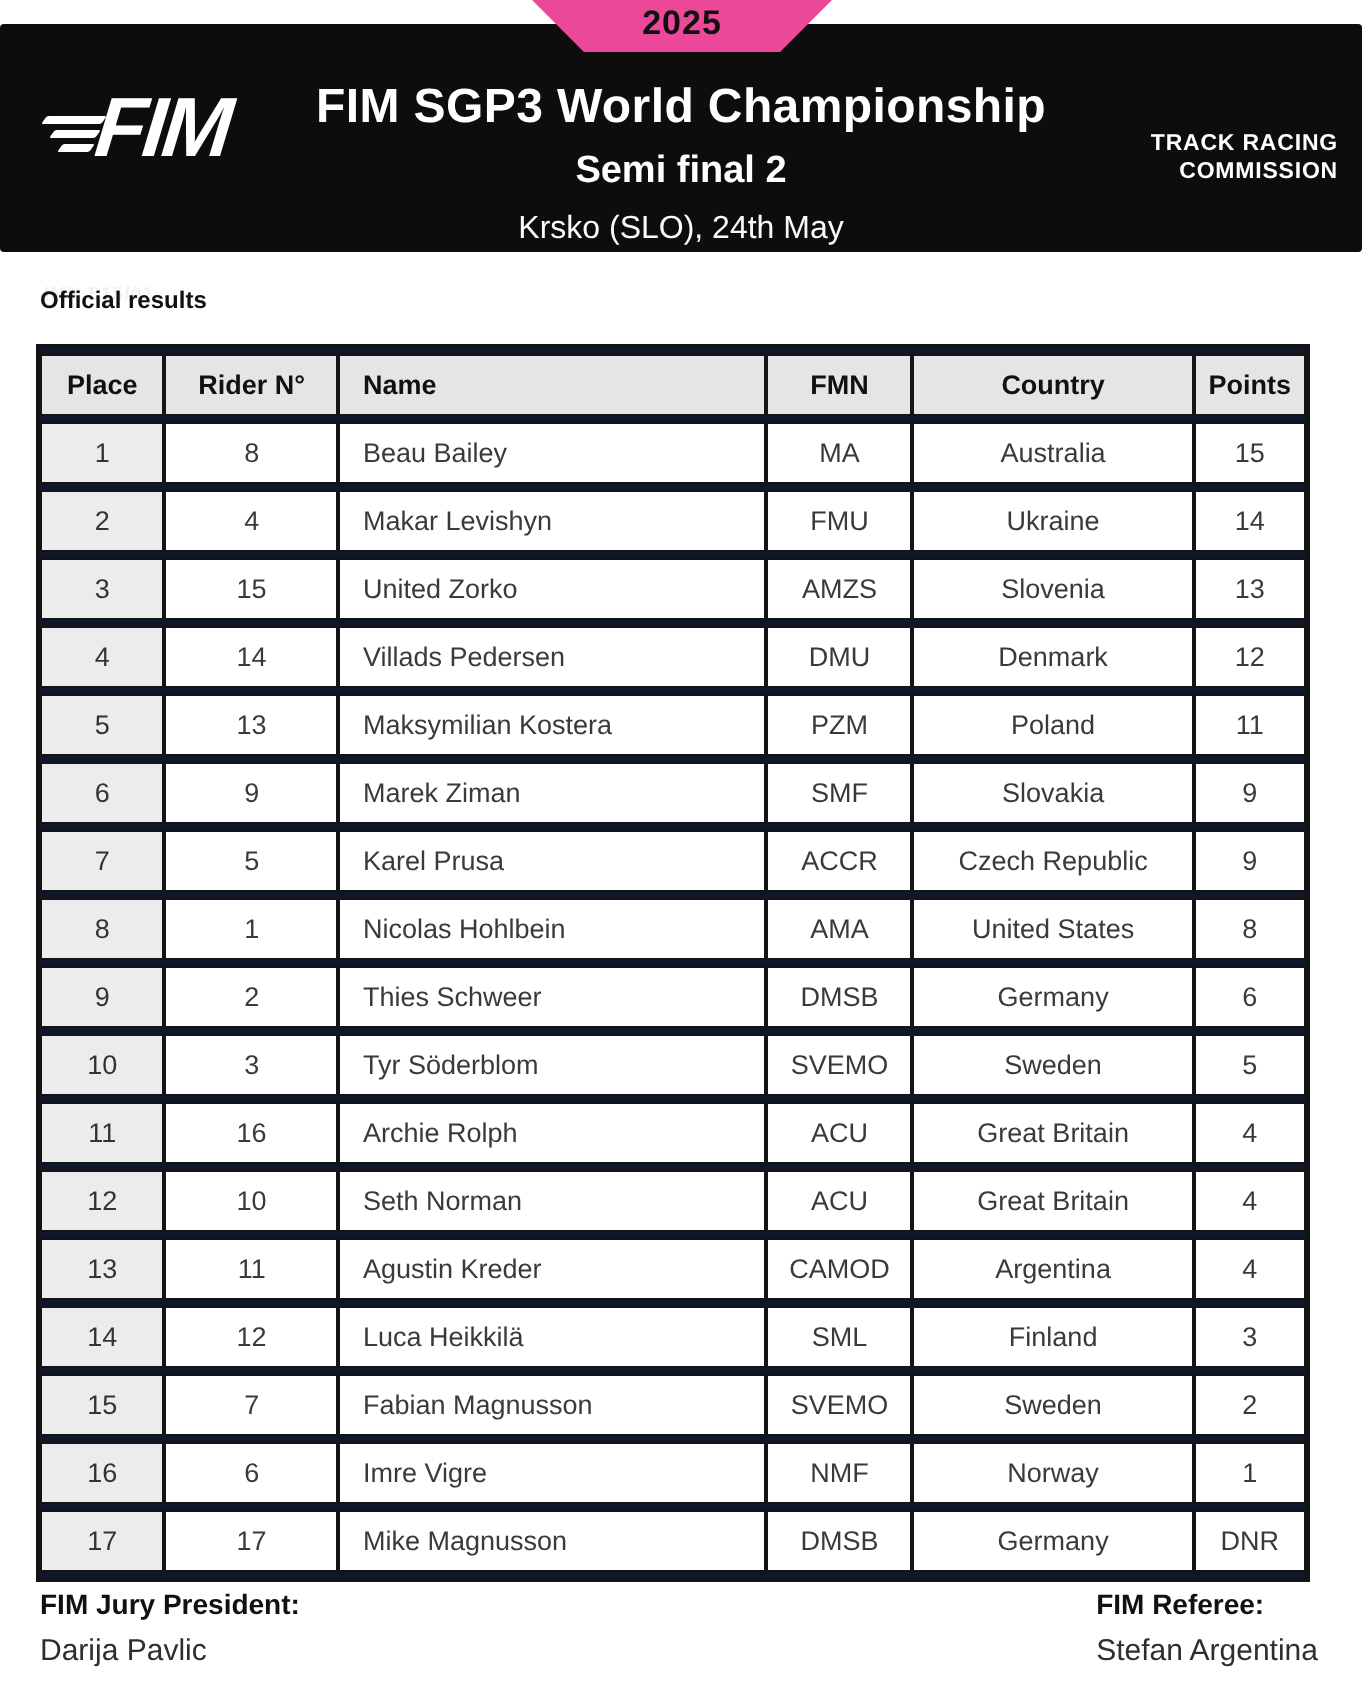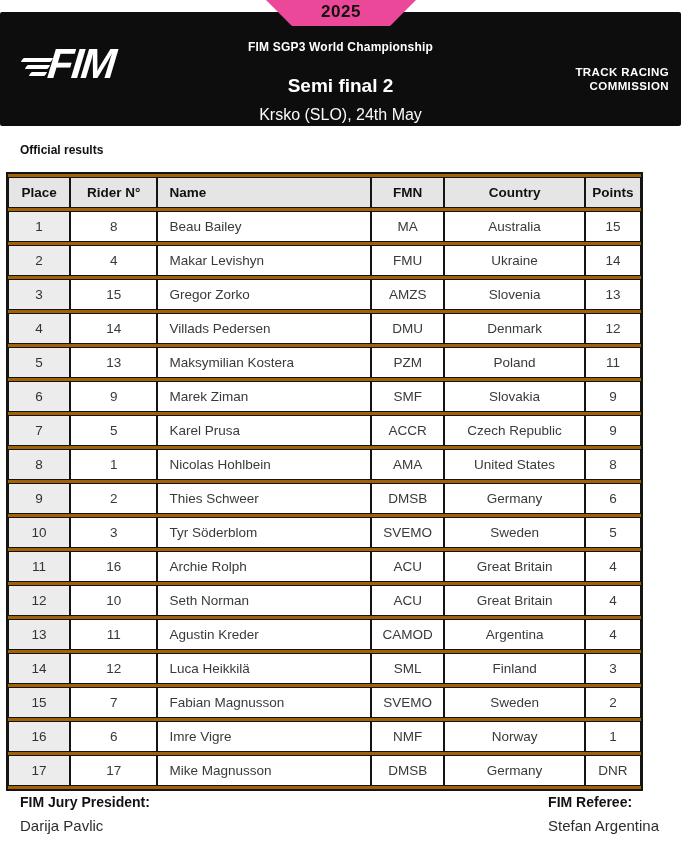--- a/index.html
+++ b/index.html
@@ -54,45 +54,45 @@
   .fim-imn {
     margin-top: 52px; font-size: 9.5px; font-weight: bold;
     letter-spacing: 0.6px; color: #f2f2f2;
   }
 
   
   .banner-center {
     position: absolute; left: 50%; transform: translateX(-50%);
     top: 28px; width: 440px; text-align: center; color: #fff;
   }
-  .banner-title { font-size: 12px; font-weight: bold; letter-spacing: 0.2px; }
-  .banner-subtitle { font-size: 19px; font-weight: bold; margin-top: 21px; }
+  .banner-title { font-size: 24px; font-weight: bold; letter-spacing: 0.2px; }
+  .banner-subtitle { font-size: 19px; font-weight: bold; margin-top: 7px; }
   .banner-event { font-size: 16px; font-weight: normal; margin-top: 9px; color: #fafafa; }
 
   .commission {
     position: absolute; right: 12px; top: 54px;
     text-align: right; color: #fff;
     font-size: 11.5px; font-weight: bold; line-height: 1.2;
     letter-spacing: 0.4px;
   }
 
   
   .section-title {
     position: absolute; top: 143px; left: 20px;
     font-size: 12px; font-weight: bold; color: #111;
   }
 
   
   table.results {
-    position: absolute; top: 172px; left: 6px;
+    position: absolute; top: 172px; left: 18px;
     width: 637px;
     border-collapse: separate; border-spacing: 0 3px;
     border: 2px solid var(--table-border, #141414);
     table-layout: fixed;
-    background: #a16207;
+    background: #0f172a;
   }
   col.c-place  { width: 62px; }
   col.c-rider  { width: 87px; }
   col.c-name   { width: 213px; }
   col.c-fmn    { width: 73px; }
   col.c-country{ width: 140px; }
   col.c-points { width: 56px; }
 
   .results th, .results td {
     border: 1px solid var(--table-border, #141414);
@@ -185,21 +185,21 @@
           <td class="col-place">2</td>
           <td class="col-rider">4</td>
           <td class="col-name">Makar Levishyn</td>
           <td class="col-fmn">FMU</td>
           <td class="col-country">Ukraine</td>
           <td class="col-points">14</td>
         </tr>
         <tr>
           <td class="col-place">3</td>
           <td class="col-rider">15</td>
-          <td class="col-name">Gregor Zorko</td>
+          <td class="col-name">United Zorko</td>
           <td class="col-fmn">AMZS</td>
           <td class="col-country">Slovenia</td>
           <td class="col-points">13</td>
         </tr>
         <tr>
           <td class="col-place">4</td>
           <td class="col-rider">14</td>
           <td class="col-name">Villads Pedersen</td>
           <td class="col-fmn">DMU</td>
           <td class="col-country">Denmark</td>

